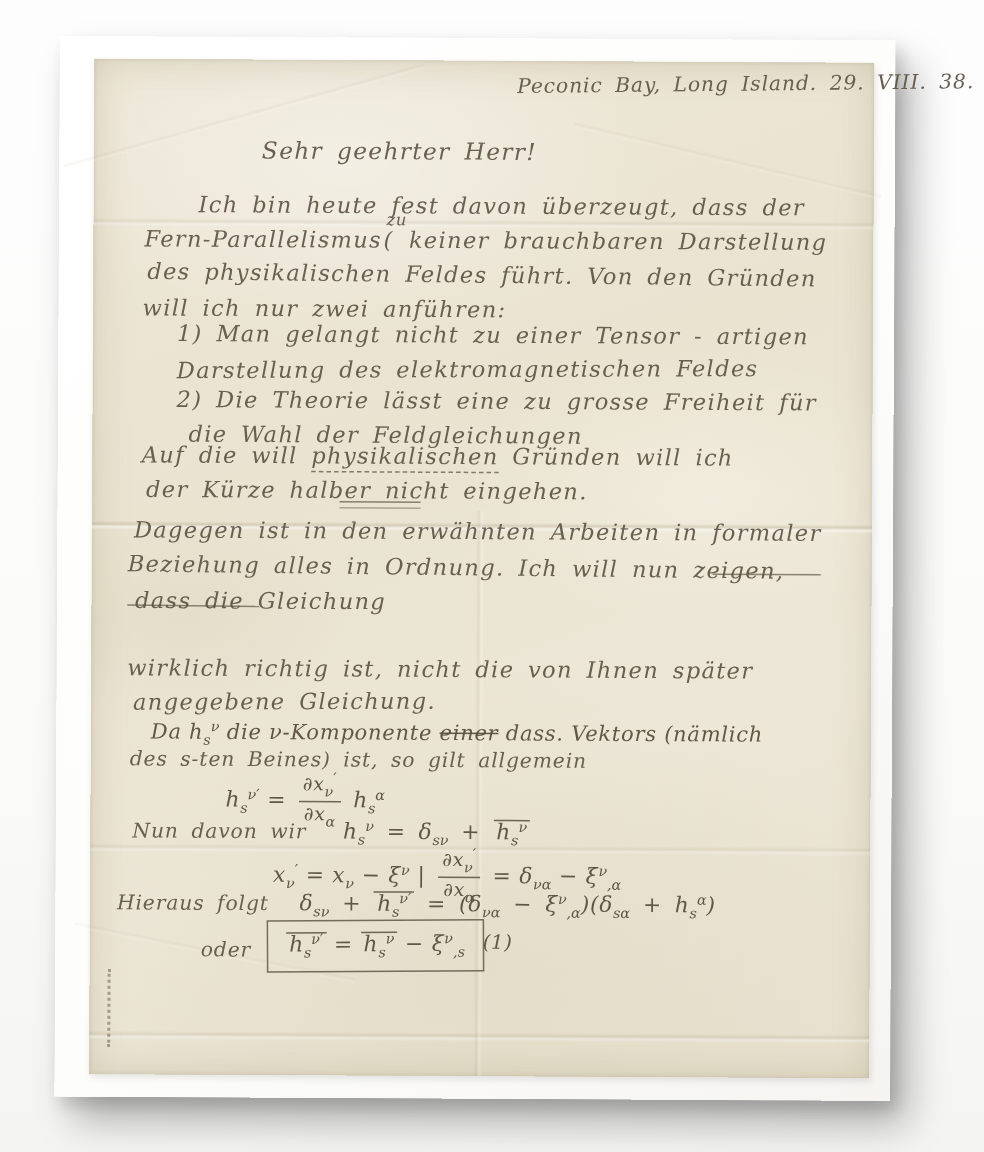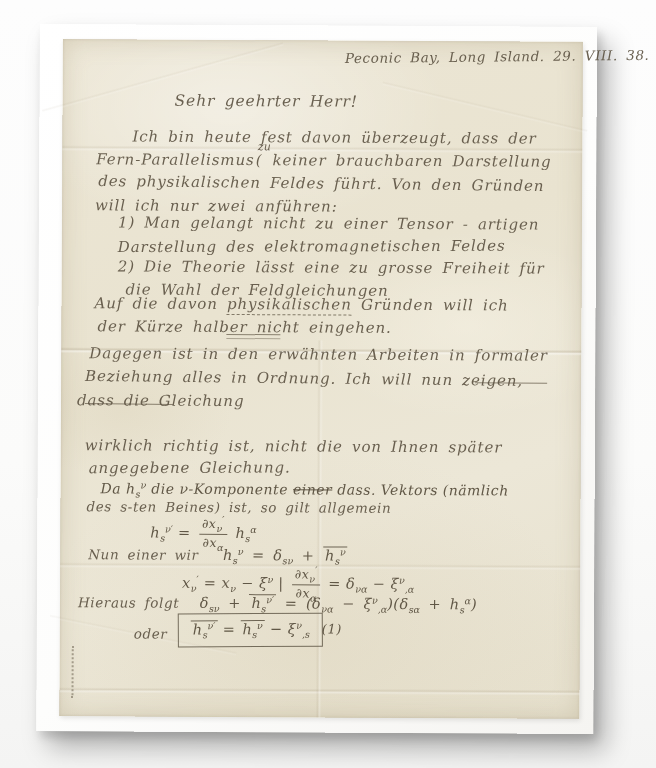--- a/index.html
+++ b/index.html
@@ -112,45 +112,45 @@
       </div>
       <div class="hl t2" style="left:36px;top:134px">des physikalischen Feldes führt. Von den Gründen</div>
       <div class="hl" style="left:33px;top:157px">will ich nur zwei anführen:</div>
 
       <div class="hl" style="left:56px;top:174px">1) Man gelangt nicht zu einer Tensor - artigen</div>
       <div class="hl t1" style="left:56px;top:197px">Darstellung des elektromagnetischen Feldes</div>
       <div class="hl" style="left:56px;top:218px">2) Die Theorie lässt eine zu grosse Freiheit für</div>
       <div class="hl" style="left:64px;top:241px">die Wahl der Feldgleichungen</div>
 
       <div class="hl" style="left:33px;top:255px">
-        <span>Auf die davon </span><span class="u-dash">physikalischen</span><span> Gründen will ich</span>
+        <span>Auf die will </span><span class="u-dash">physikalischen</span><span> Gründen will ich</span>
       </div>
       <div class="hl" style="left:36px;top:278px">der Kürze halber nicht eingehen.</div>
 
       <div class="divider" style="left:165px;top:294px"></div>
 
       <div class="hl" style="left:28px;top:305px">
         <span>Dagegen ist in den erwähnten Arbeiten in </span><span class="u-solid">formaler</span>
       </div>
       <div class="hl t2" style="left:24px;top:329px">
         <span class="u-solid">Beziehung</span><span> alles in Ordnung. Ich will nun zeigen,</span>
       </div>
-      <div class="hl" style="left:16px;top:352px">dass die Gleichung</div>
+      <div class="hl" style="left:29px;top:352px">dass die Gleichung</div>
 
 
       <div class="hl" style="left:24px;top:397px">wirklich richtig ist, nicht die von Ihnen später</div>
       <div class="hl t1" style="left:28px;top:419px">angegebene Gleichung.</div>
 
       <div class="eq" style="left:40px;top:440px;font-size:14px"><span class="tn">Da h</span><span class="tsub">s</span><span class="tsup">ν</span><span class="tn"> die ν-Komponente </span><span class="tstrike">einer</span><span class="tn"> dass. Vektors (nämlich</span></div>
       <div class="hl small" style="left:26px;top:459px">des s-ten Beines) ist, so gilt allgemein</div>
 
       <div class="eq" style="left:90px;top:474px"><span class="tn">h</span><span class="tsub">s</span><span class="tsup">ν′</span><span class="tn"> = </span><span class="frac"><span class="num"><span class="tn">∂x</span><span class="tsub">ν</span><span class="tsup">′</span></span><span class="den"><span class="tn">∂x</span><span class="tsub">α</span></span></span><span class="tn">  h</span><span class="tsub">s</span><span class="tsup">α</span></div>
 
       <div class="hl small" style="left:28px;top:506px">
-        <span>Nun einer wir</span>
+        <span>Nun davon wir</span>
         <span class="eq-inline" style="margin-left:16px"><span class="tn">h</span><span class="tsub">s</span><span class="tsup">ν</span><span class="tn"> = δ</span><span class="tsub">sν</span><span class="tn"> + </span><span class="gover"><span class="tn">h</span><span class="tsub">s</span><span class="tsup">ν</span></span></span>
       </div>
 
       <div class="eq" style="left:122px;top:524px"><span class="tn">x</span><span class="tsub">ν</span><span class="tsup">′</span><span class="tn"> = x</span><span class="tsub">ν</span><span class="tn"> − ξ</span><span class="tsup">ν</span><span class="tn">   |   </span><span class="frac"><span class="num"><span class="tn">∂x</span><span class="tsub">ν</span><span class="tsup">′</span></span><span class="den"><span class="tn">∂x</span><span class="tsub">α</span></span></span><span class="tn"> = δ</span><span class="tsub">να</span><span class="tn"> − ξ</span><span class="tsup">ν</span><span class="tsub">,α</span></div>
 
       <div class="hl small" style="left:18px;top:554px">
         <span>Hieraus folgt</span>
         <span class="eq-inline" style="margin-left:12px"><span class="tn">δ</span><span class="tsub">sν</span><span class="tn"> + </span><span class="gover"><span class="tn">h</span><span class="tsub">s</span><span class="tsup">ν′</span></span><span class="tn"> = (δ</span><span class="tsub">να</span><span class="tn"> − ξ</span><span class="tsup">ν</span><span class="tsub">,α</span><span class="tn">)(δ</span><span class="tsub">sα</span><span class="tn"> + h</span><span class="tsub">s</span><span class="tsup">α</span><span class="tn">)</span></span>
       </div>
 

